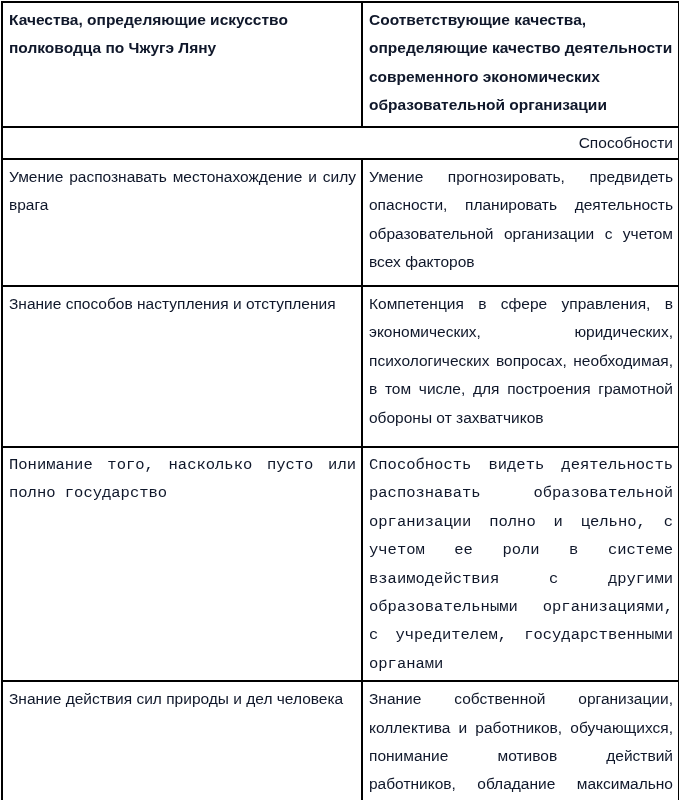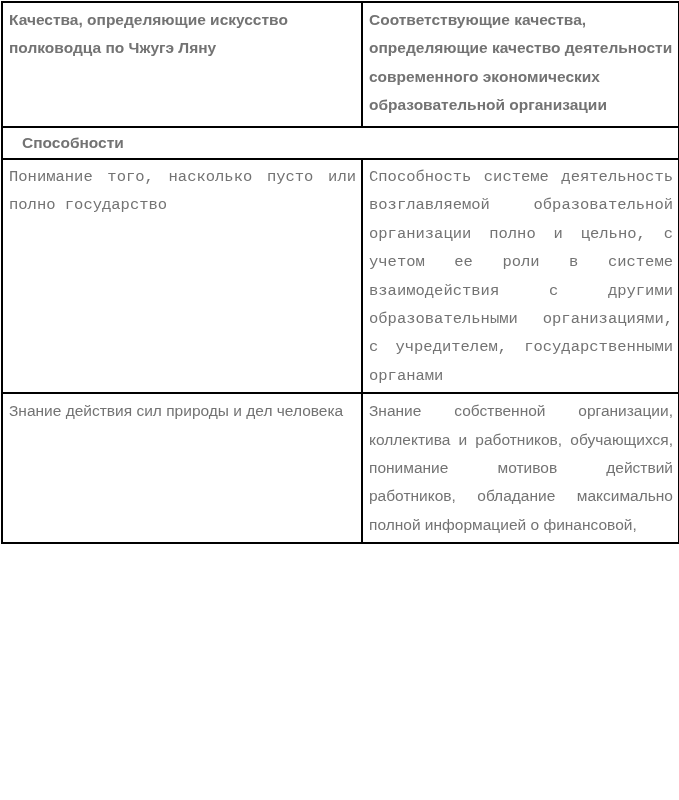--- a/index.html
+++ b/index.html
@@ -7,21 +7,21 @@
     padding: 0;
     background: #ffffff;
   }
   .page {
     position: relative;
     width: 679px;
     height: 800px;
     background: #ffffff;
     overflow: hidden;
     font-family: "Liberation Sans", "DejaVu Sans", sans-serif;
-    color: #737373;
+    color: #0f172a;
   }
   table.doc-table {
     border-collapse: collapse;
     table-layout: fixed;
     width: 677px;
     margin: 1px 0 0 1px;
   }
   col.col-left  { width: 360px; }
   col.col-right { width: 317px; }
   td.cell {
@@ -31,24 +31,24 @@
     font-size: 15.5px;
     line-height: 28.4px;
     text-align: justify;
     overflow: hidden;
   }
   td.header-cell {
     font-weight: bold;
     text-align: left;
   }
   td.section-cell {
-    text-align: left;
+    text-align: right;
     vertical-align: middle;
-    padding: 0 19px;
-    font-weight: bold;
+    padding: 0 5px;
+    font-weight: normal;
   }
   tr.r-header  td { height: 118px; }
   tr.r-section td { height: 30px; }
   tr.r-0 td { height: 120px; }
   tr.r-1 td { height: 154px; }
   tr.r-2 td { height: 213px; font-family: Liberation Mono, monospace; }
   tr.r-3 td { height: 143px; }
 </style>
 </head>
 <body>
@@ -60,23 +60,31 @@
       <col class="col-right">
     </colgroup>
     <tbody>
       <tr class="r-header">
         <td class="cell header-cell">Качества, определяющие искусство полководца по Чжугэ Ляну</td>
         <td class="cell header-cell">Соответствующие качества, определяющие качество деятельности современного экономических образовательной организации</td>
       </tr>
       <tr class="r-section">
         <td class="cell section-cell" colspan="2">Способности</td>
       </tr>
+      <tr class="r-0">
+        <td class="cell">Умение распознавать местонахождение и силу врага</td>
+        <td class="cell">Умение прогнозировать, предвидеть опасности, планировать деятельность образовательной организации с учетом всех факторов</td>
+      </tr>
+      <tr class="r-1">
+        <td class="cell">Знание способов наступления и отступления</td>
+        <td class="cell">Компетенция в сфере управления, в экономических, юридических, психологических вопросах, необходимая, в том числе, для построения грамотной обороны от захватчиков</td>
+      </tr>
       <tr class="r-2">
         <td class="cell">Понимание того, насколько пусто или полно государство</td>
-        <td class="cell">Способность системе деятельность возглавляемой образовательной организации полно и цельно, с учетом ее роли в системе взаимодействия с другими образовательными организациями, с учредителем, государственными органами</td>
+        <td class="cell">Способность видеть деятельность распознавать образовательной организации полно и цельно, с учетом ее роли в системе взаимодействия с другими образовательными организациями, с учредителем, государственными органами</td>
       </tr>
       <tr class="r-3">
         <td class="cell">Знание действия сил природы и дел человека</td>
         <td class="cell">Знание собственной организации, коллектива и работников, обучающихся, понимание мотивов действий работников, обладание максимально полной информацией о финансовой,</td>
       </tr>
     </tbody>
   </table>
 </div>
 
 </body></html>

